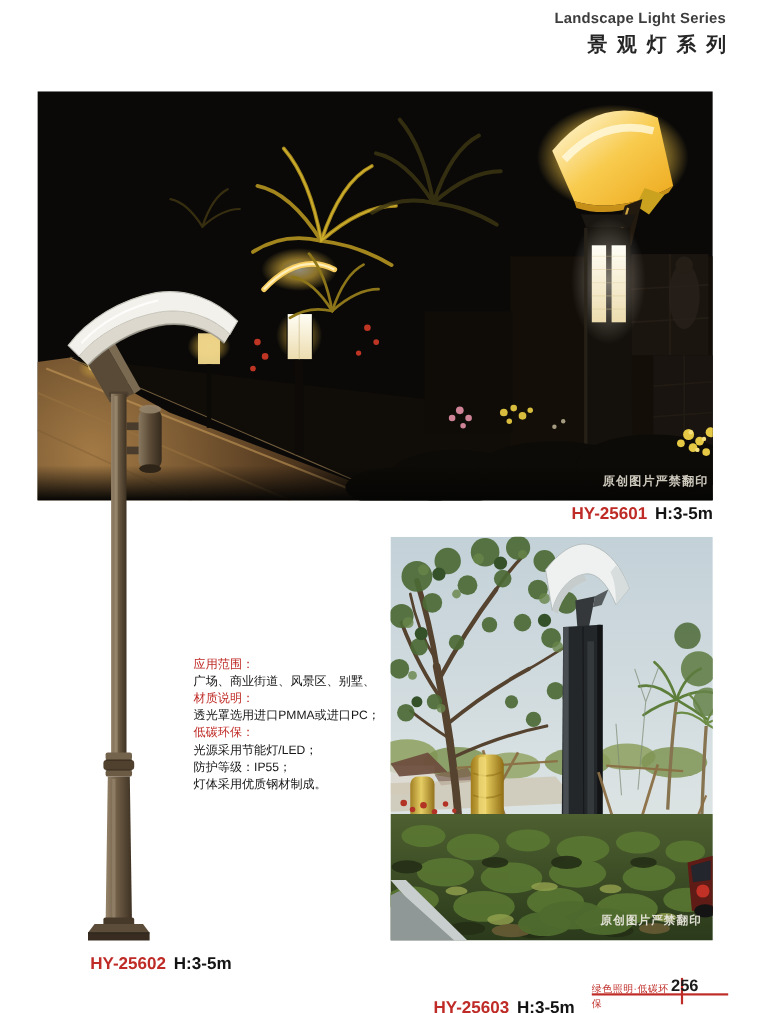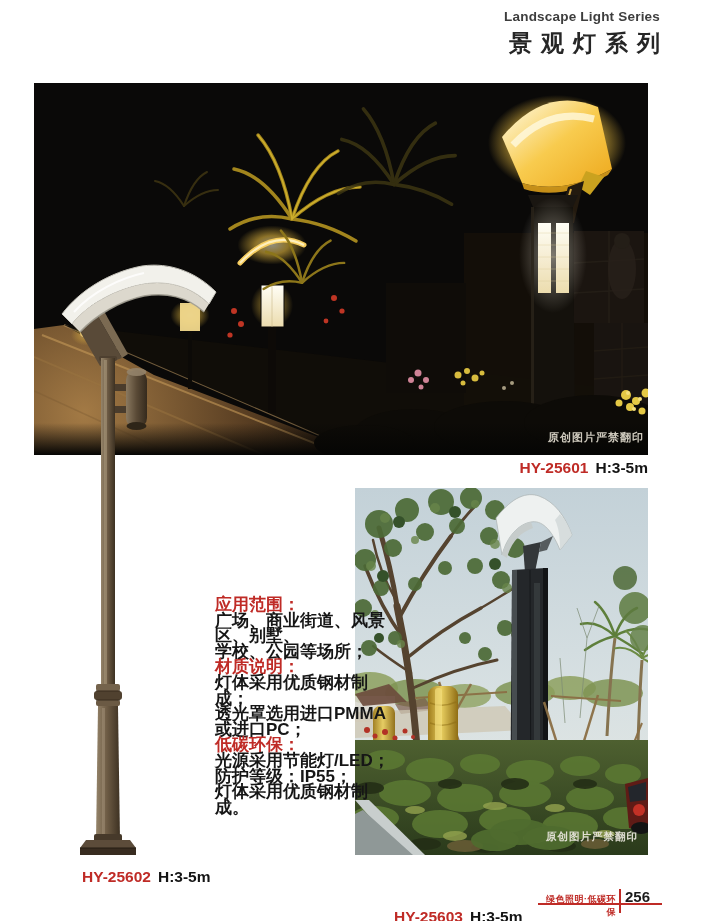--- a/index.html
+++ b/index.html
@@ -4,41 +4,41 @@
 <style>
   :root{ --red:#bf2b26; }
   html,body{margin:0;padding:0;background:#ffffff;}
   .page{
     position:relative;width:710px;height:921px;background:#fff;overflow:hidden;
     font-family:"Liberation Sans", sans-serif;color:#1a1a1a;
   }
   
   .hdr{position:absolute;top:9px;right:50px;text-align:right;}
   .hdr-en{font-size:13.5px;font-weight:bold;color:#3d3d3d;letter-spacing:.2px;}
-  .hdr-zh{font-size:23px;font-weight:bold;color:#262626;letter-spacing:9px;margin-right:-9px;margin-top:4px;}
+  .hdr-zh{font-size:18px;font-weight:bold;color:#262626;letter-spacing:9px;margin-right:-9px;margin-top:4px;}
   
   .night{position:absolute;left:34px;top:83px;width:614px;height:372px;z-index:1;}
   .render{position:absolute;left:40px;top:260px;width:190px;height:605px;z-index:2;}
   .day{position:absolute;left:355px;top:488px;width:293px;height:367px;z-index:1;}
   
   .plabel{position:absolute;font-size:15.5px;font-weight:bold;color:#141414;white-space:nowrap;z-index:4;}
   .plabel .model{color:var(--red);margin-right:7px;margin-left:37px;}
   .lab1{top:459px;right:62px;}
   .lab2{top:868px;left:45px;}
   .lab3{top:908px;left:357px;}
   
   .specs{position:absolute;left:176px;top:597px;width:185px;z-index:3;
-         font-size:17px;line-height:15.6px;font-weight:bold;color:#161616;margin-left:39px;}
+         font-size:11px;line-height:15.6px;font-weight:normal;color:#161616;}
   .spec-h{color:var(--red);}
   
-  .f-slogan{position:absolute;left:538px;top:893px;width:78px;text-align:right;
-            font-size:9px;font-weight:bold;color:var(--red);letter-spacing:.5px;z-index:4;}
+  .f-slogan{position:absolute;left:538px;top:893px;width:78px;text-align:left;
+            font-size:9px;font-weight:normal;color:var(--red);letter-spacing:.5px;z-index:4;}
   .f-vline{position:absolute;left:619px;top:889px;width:2px;height:24px;background:var(--red);z-index:4;}
   .f-hline{position:absolute;left:538px;top:903px;width:124px;height:2px;background:var(--red);z-index:4;}
-  .f-page{position:absolute;left:625px;top:888px;font-size:15px;font-weight:bold;color:#1c1c1c;z-index:4;}
+  .f-page{position:absolute;left:610px;top:888px;font-size:15px;font-weight:bold;color:#1c1c1c;z-index:4;}
   svg text{font-family:"Liberation Sans", sans-serif;}
 </style>
 </head>
 <body>
 
 <div class="page">
 
   <header class="hdr">
     <div class="hdr-en">Landscape Light Series</div>
     <div class="hdr-zh">景观灯系列</div>
@@ -270,23 +270,21 @@
       <rect x="54" y="574" width="28" height="8" rx="2" fill="#46392a"></rect>
       <polygon points="46,580 90,580 96,588 40,588" fill="#5c4c3a"></polygon>
       <rect x="40" y="588" width="56" height="7" fill="#382c20"></rect>
       <path d="M40,588 L96,588" stroke="#241c12" stroke-width="1"></path>
     </g>
   </svg>
 
   <section class="specs">
     <div class="spec-h">应用范围：</div>
     <div class="spec-l">广场、商业街道、风景区、别墅、</div>
-    <div class="spec-l">学校、公园等场所；</div>
     <div class="spec-h">材质说明：</div>
-    <div class="spec-l">灯体采用优质钢材制成；</div>
     <div class="spec-l">透光罩选用进口PMMA或进口PC；</div>
     <div class="spec-h">低碳环保：</div>
     <div class="spec-l">光源采用节能灯/LED；</div>
     <div class="spec-l">防护等级：IP55；</div>
     <div class="spec-l">灯体采用优质钢材制成。</div>
   </section>
 
   <svg class="day" viewBox="0 0 293 367" aria-hidden="true">
     <defs>
       <linearGradient id="sky" x1="0" y1="0" x2="0" y2="1">

